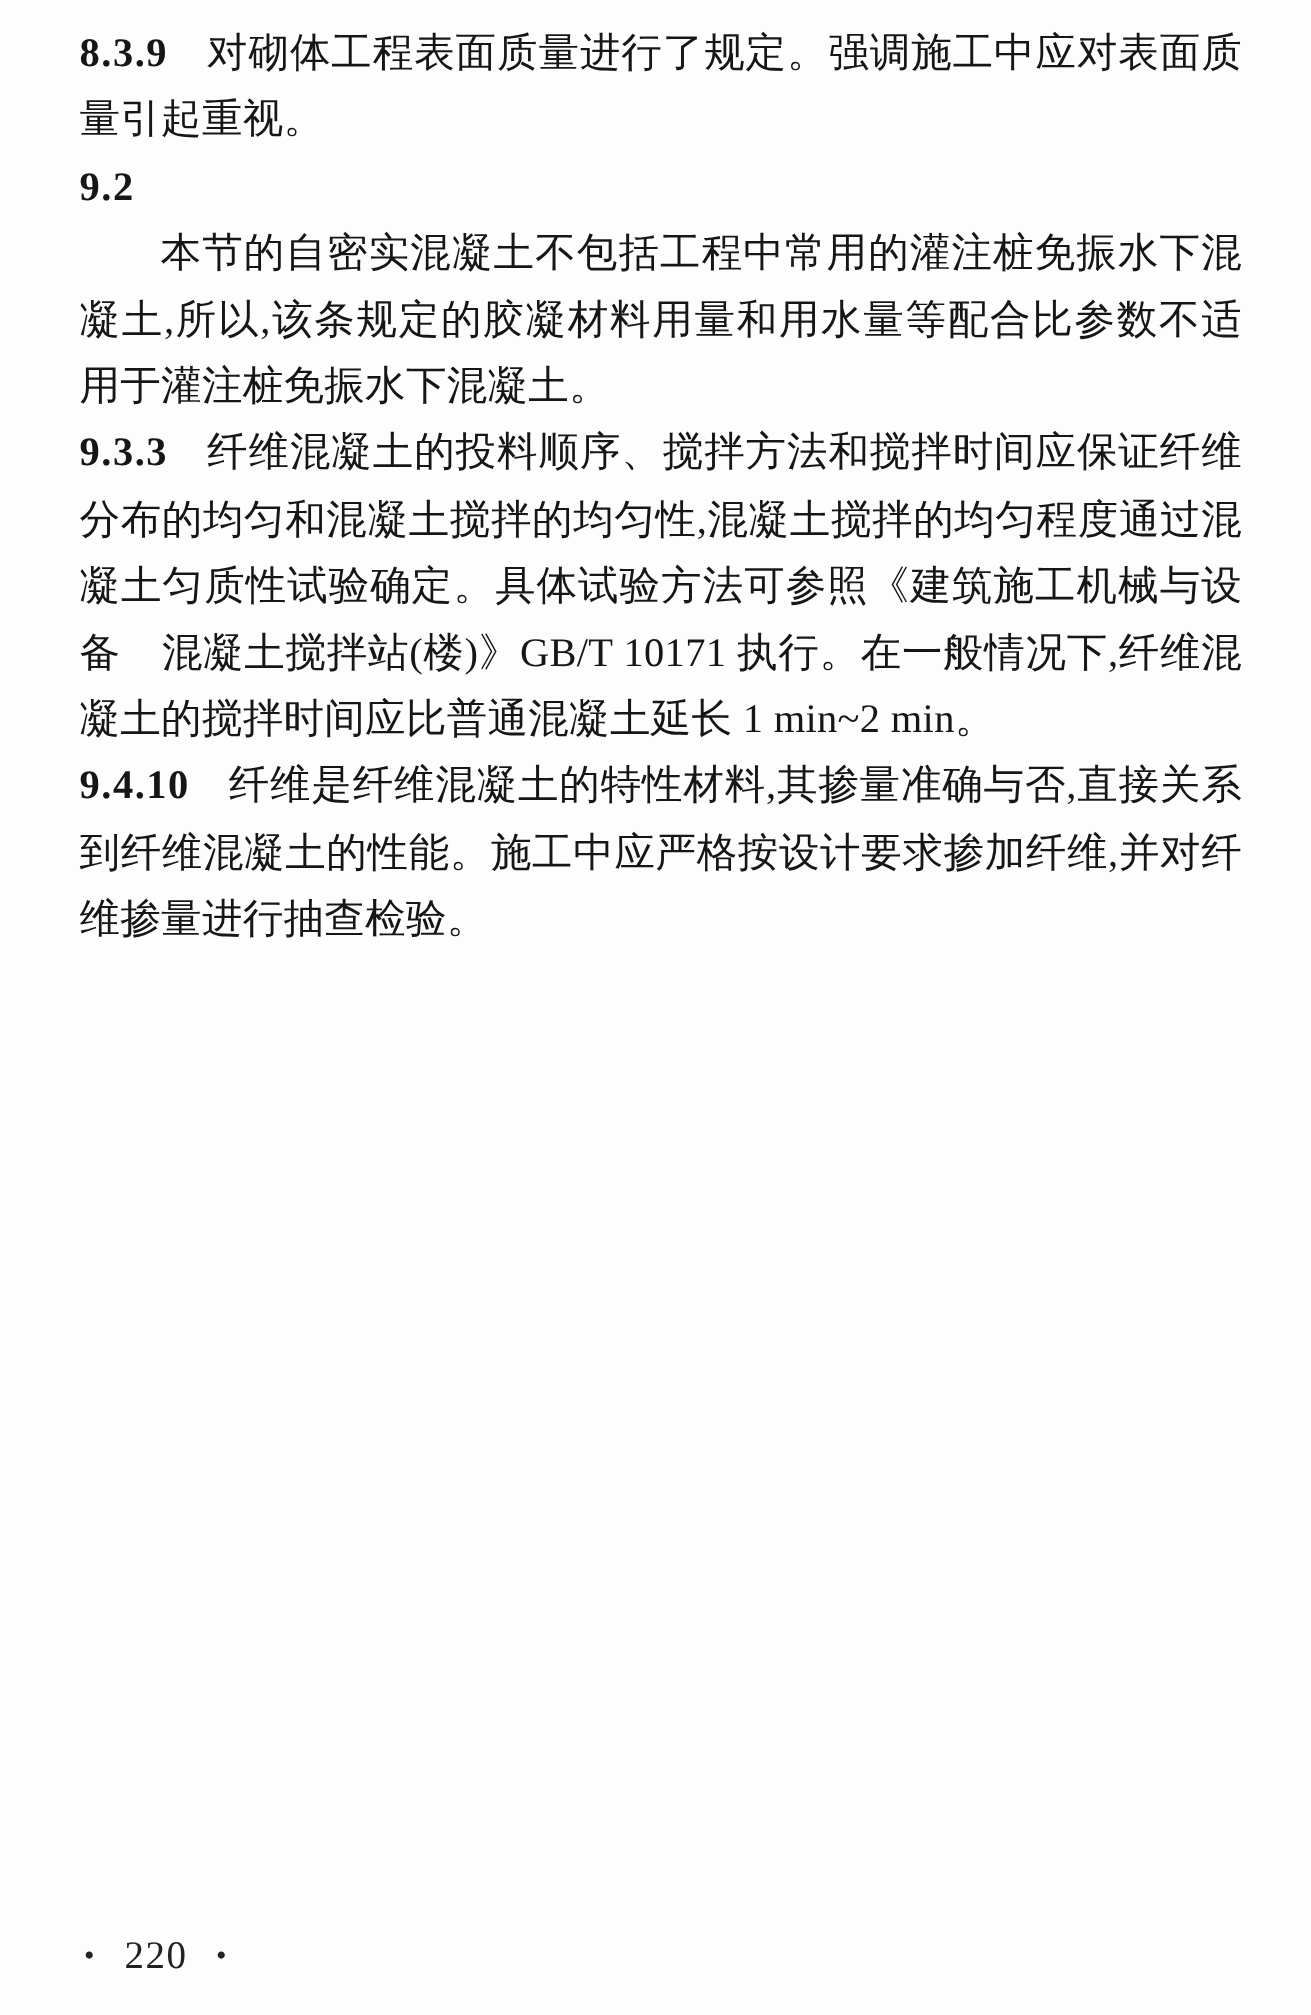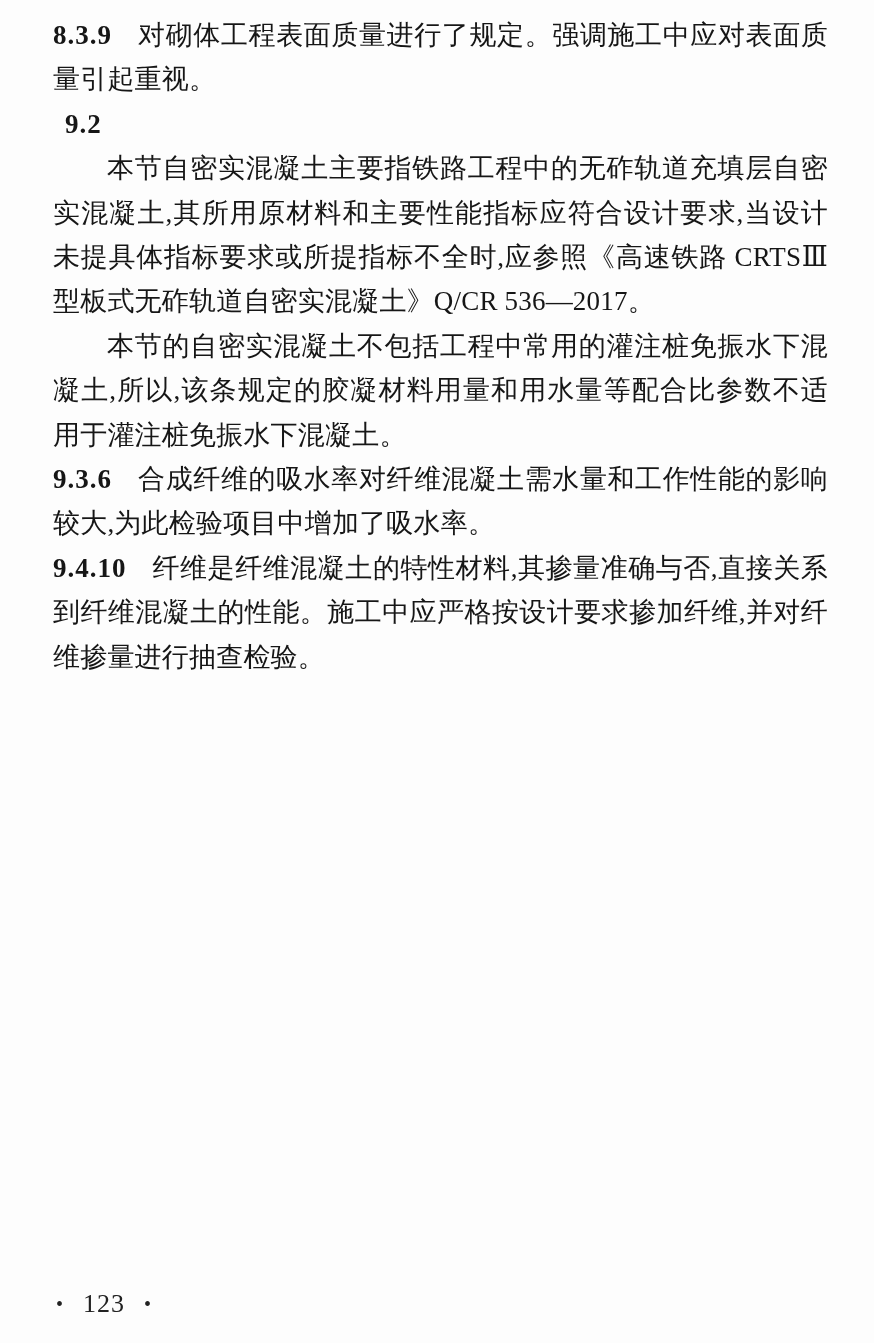--- a/index.html
+++ b/index.html
@@ -29,21 +29,20 @@
     text-justify: inter-ideograph;
     letter-spacing: 0.2px;
   }
   .para .num {
     font-weight: 700;
     margin-right: 0.95em;
     letter-spacing: 1px;
   }
   .para.head .num {
     margin-right: 0;
-    margin-left: 12px;
   }
   .para.indent {
     text-indent: 2em;
   }
   .footer {
     position: absolute;
     left: 56px;
     bottom: 24px;
     font-size: 26px;
     color: #222;
@@ -59,31 +58,30 @@
 </style>
 </head>
 <body>
 
 <div class="page">
 
   <p class="para"><span class="num">8.3.9</span><span class="txt">对砌体工程表面质量进行了规定。强调施工中应对表面质量引起重视。</span></p>
 
   <p class="para head"><span class="num">9.2</span></p>
 
-  <p class="para indent"><span class="txt">本节自密实混凝土主要指铁路工程中的无砟轨道充填层自密实混凝土,其所用原材料和主要性能指标应符合设计要求,当设计未提具体指标要求或所提指标不全时,应参照《高速铁路 CRTSⅢ型板式无砟轨道自密实混凝土》Q/CR 536—2017。</span></p>
 
   <p class="para indent"><span class="txt">本节的自密实混凝土不包括工程中常用的灌注桩免振水下混凝土,所以,该条规定的胶凝材料用量和用水量等配合比参数不适用于灌注桩免振水下混凝土。</span></p>
 
 
+  <p class="para"><span class="num">9.3.3</span><span class="txt">纤维混凝土的投料顺序、搅拌方法和搅拌时间应保证纤维分布的均匀和混凝土搅拌的均匀性,混凝土搅拌的均匀程度通过混凝土匀质性试验确定。具体试验方法可参照《建筑施工机械与设备　混凝土搅拌站(楼)》GB/T 10171 执行。在一般情况下,纤维混凝土的搅拌时间应比普通混凝土延长 1 min~2 min。</span></p>
 
-  <p class="para"><span class="num">9.3.6</span><span class="txt">合成纤维的吸水率对纤维混凝土需水量和工作性能的影响较大,为此检验项目中增加了吸水率。</span></p>
 
 
   <p class="para"><span class="num">9.4.10</span><span class="txt">纤维是纤维混凝土的特性材料,其掺量准确与否,直接关系到纤维混凝土的性能。施工中应严格按设计要求掺加纤维,并对纤维掺量进行抽查检验。</span></p>
 
 
   <div class="footer">
     <span class="bullet">•</span>
-    <span class="pn">123</span>
+    <span class="pn">220</span>
     <span class="bullet">•</span>
   </div>
 
 </div>
 
 </body></html>

